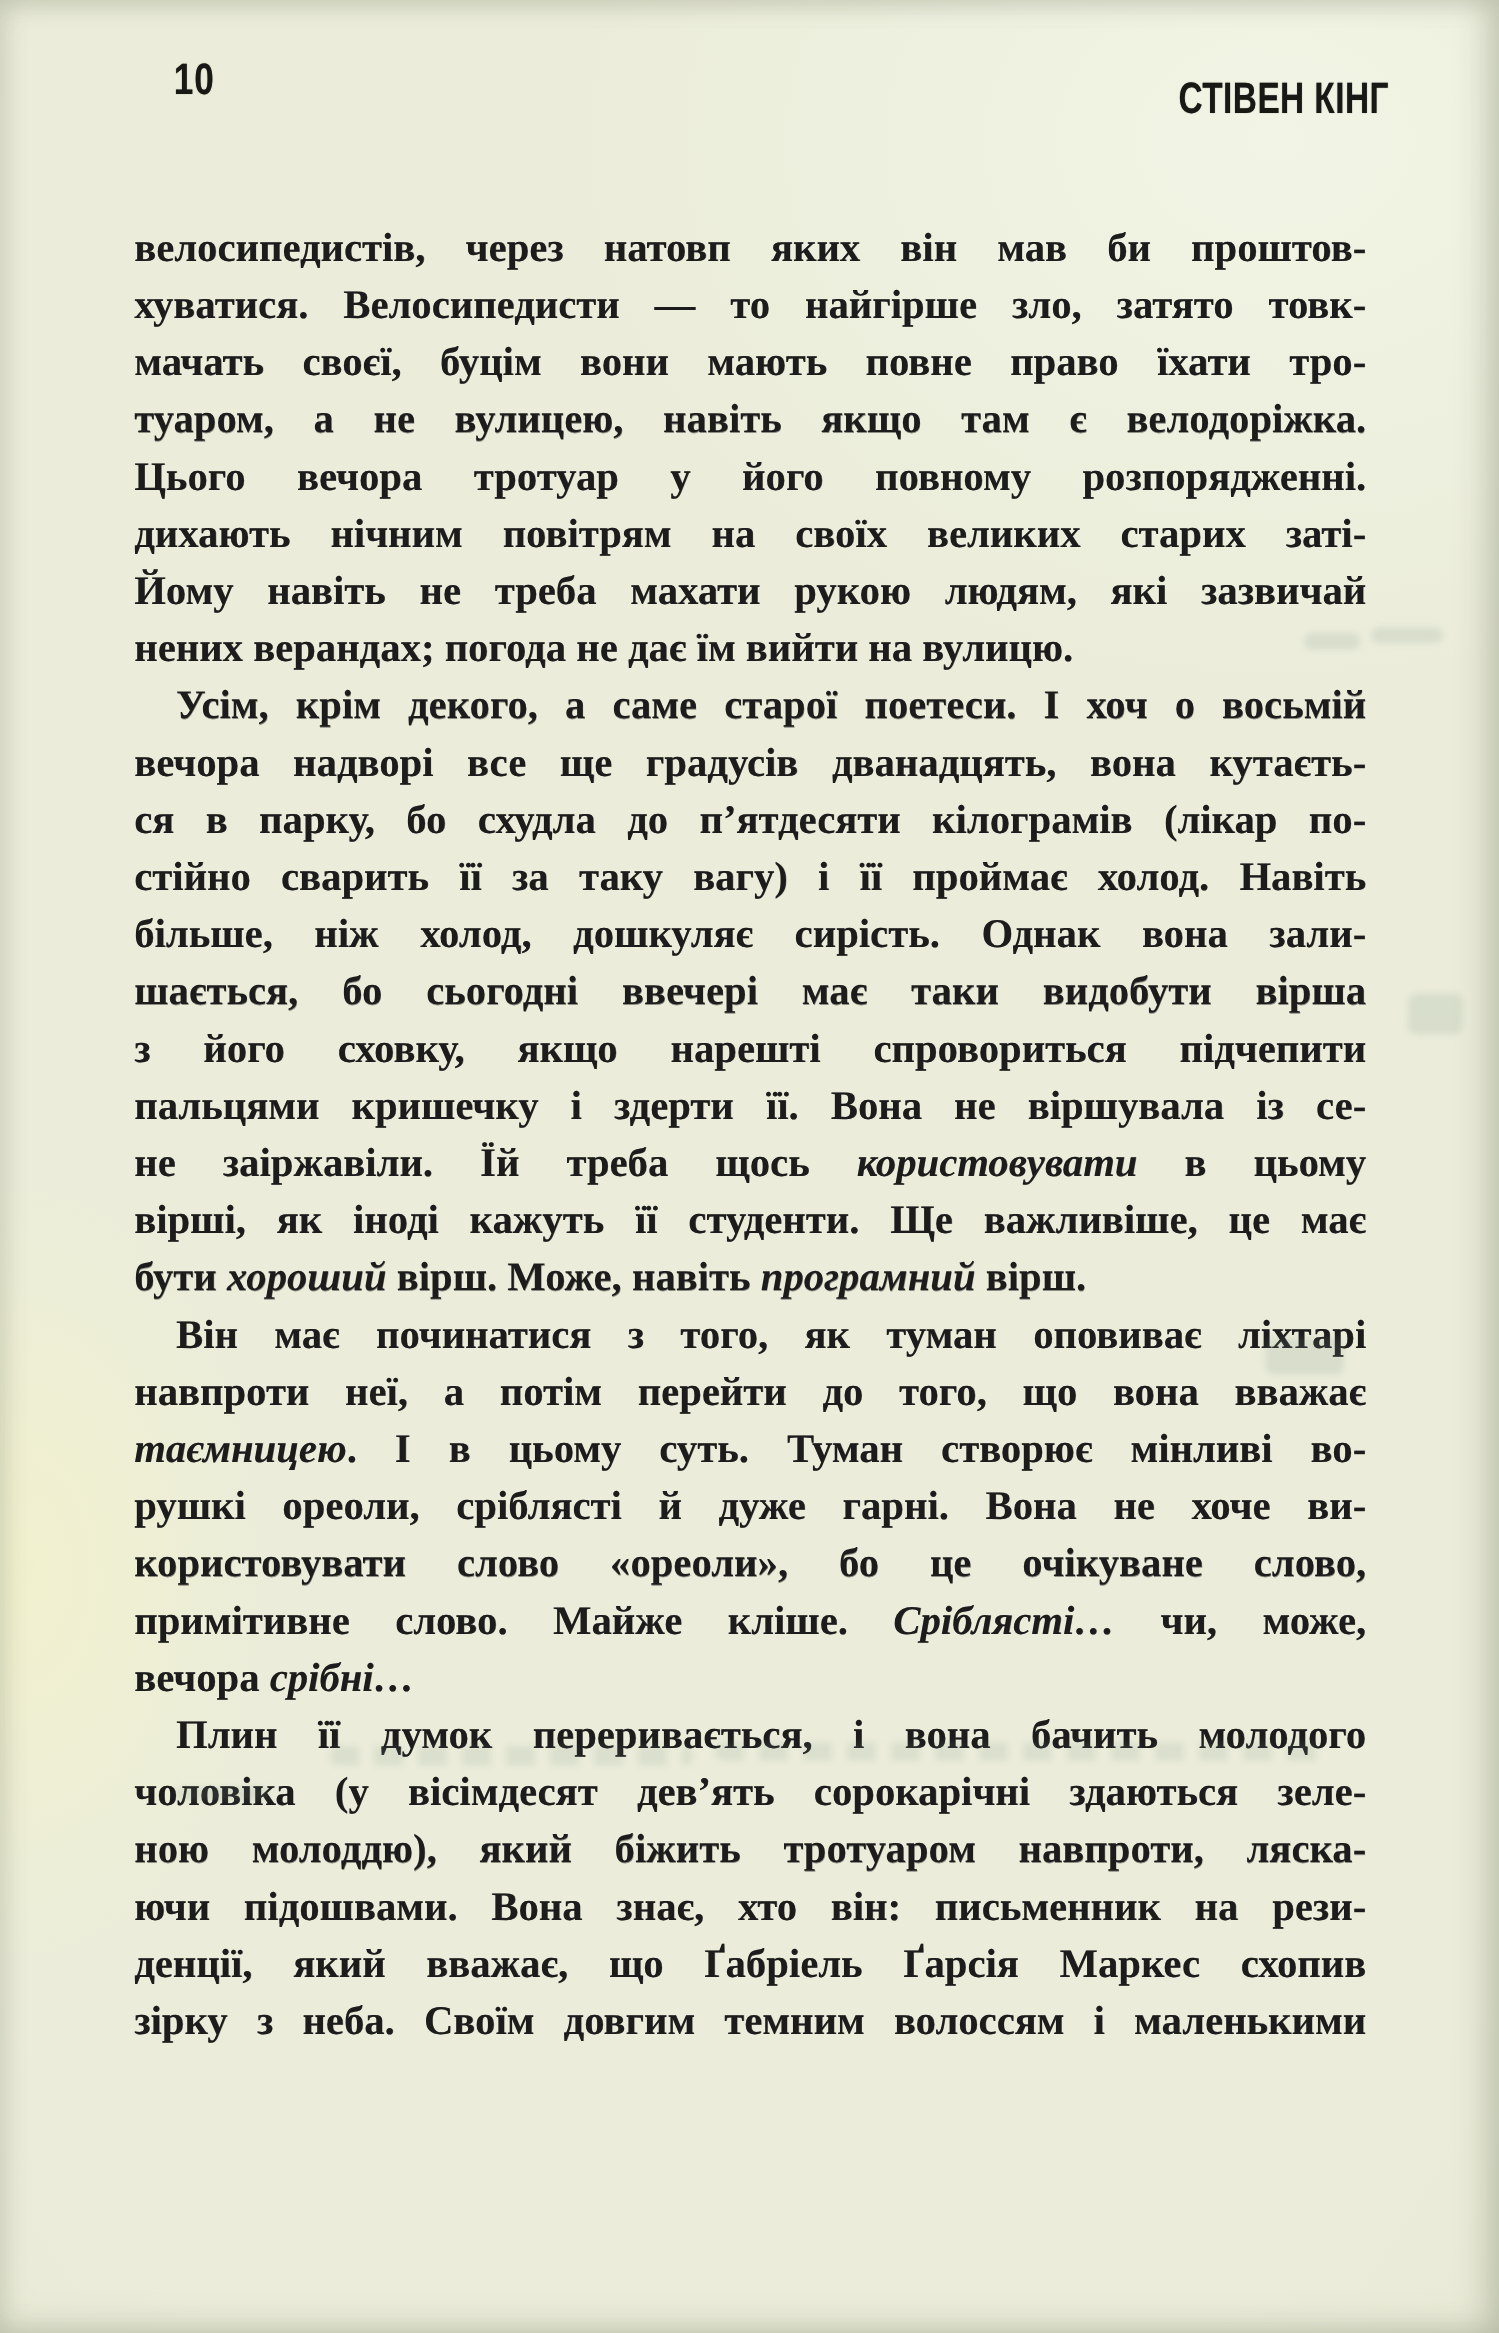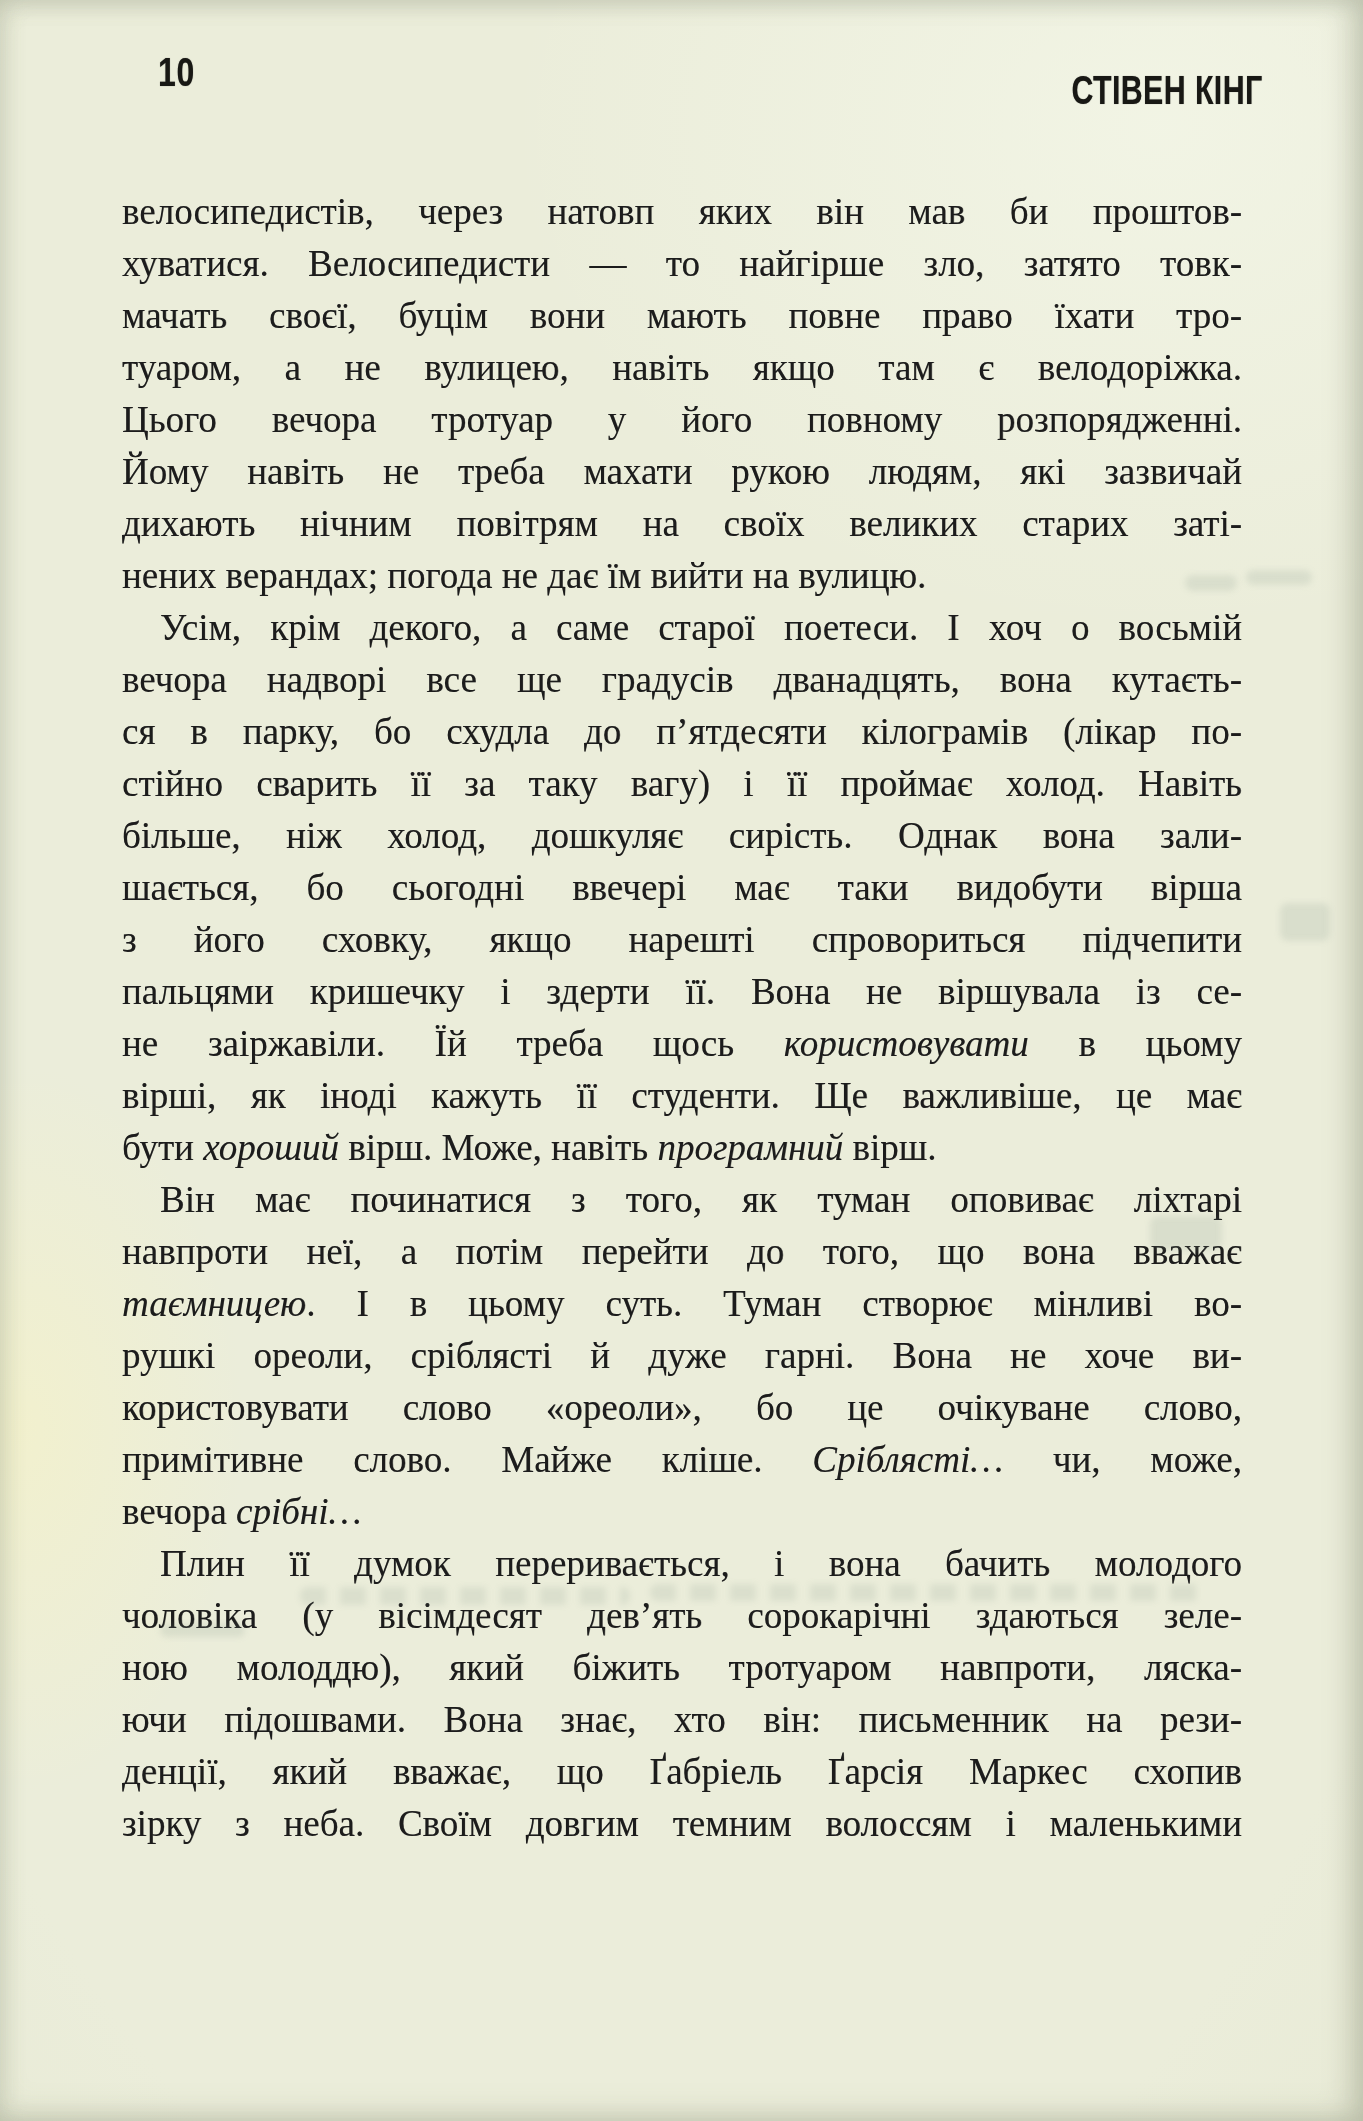--- a/index.html
+++ b/index.html
@@ -34,23 +34,24 @@
     font-family:"Liberation Sans","DejaVu Sans",sans-serif;
     font-weight:bold;font-size:40px;line-height:1;
     transform:scaleX(0.76);transform-origin:right top;
     letter-spacing:0.5px;color:#181814;
     white-space:nowrap;
     text-shadow:0 0 1px rgba(20,20,20,0.55);
   }
 
   
   .text-block{
-    position:absolute;left:122px;top:186px;width:1120px;
+    position:absolute;left:122px;top:200px;width:1120px;
     font-size:37px;line-height:52px;color:#1c1c1c;
     text-shadow:0.3px 0.3px 0.6px rgba(25,25,25,0.45);
+    font-weight:bold;
   }
   .paragraph{margin:0;}
   .line{
     text-align:justify;
     text-align-last:justify;
     white-space:normal;
     height:52px;
     overflow:visible;
   }
   .line.short{text-align-last:left;}
@@ -82,22 +83,22 @@
 
   <div class="running-title">СТІВЕН КІНГ</div>
 
   <div class="text-block" id="text-block">
       <div class="paragraph">
         <div class="line"><span>велосипедистів, через натовп яких він мав би проштов-</span></div>
         <div class="line"><span>хуватися. Велосипедисти — то найгірше зло, затято товк-</span></div>
         <div class="line"><span>мачать своєї, буцім вони мають повне право їхати тро-</span></div>
         <div class="line"><span>туаром, а не вулицею, навіть якщо там є велодоріжка.</span></div>
         <div class="line"><span>Цього вечора тротуар у його повному розпорядженні.</span></div>
+        <div class="line"><span>дихають нічним повітрям на своїх великих старих заті-</span></div>
         <div class="line"><span>Йому навіть не треба махати рукою людям, які зазвичай</span></div>
-        <div class="line"><span>дихають нічним повітрям на своїх великих старих заті-</span></div>
         <div class="line short"><span>нених верандах; погода не дає їм вийти на вулицю.</span></div>
       </div>
       <div class="paragraph">
         <div class="line indent"><span>Усім, крім декого, а саме старої поетеси. І хоч о восьмій</span></div>
         <div class="line"><span>вечора надворі все ще градусів дванадцять, вона кутаєть-</span></div>
         <div class="line"><span>ся в парку, бо схудла до п’ятдесяти кілограмів (лікар по-</span></div>
         <div class="line"><span>стійно сварить її за таку вагу) і її проймає холод. Навіть</span></div>
         <div class="line"><span>більше, ніж холод, дошкуляє сирість. Однак вона зали-</span></div>
         <div class="line"><span>шається, бо сьогодні ввечері має таки видобути вірша</span></div>
         <div class="line"><span>з його сховку, якщо нарешті спровориться підчепити</span></div>

